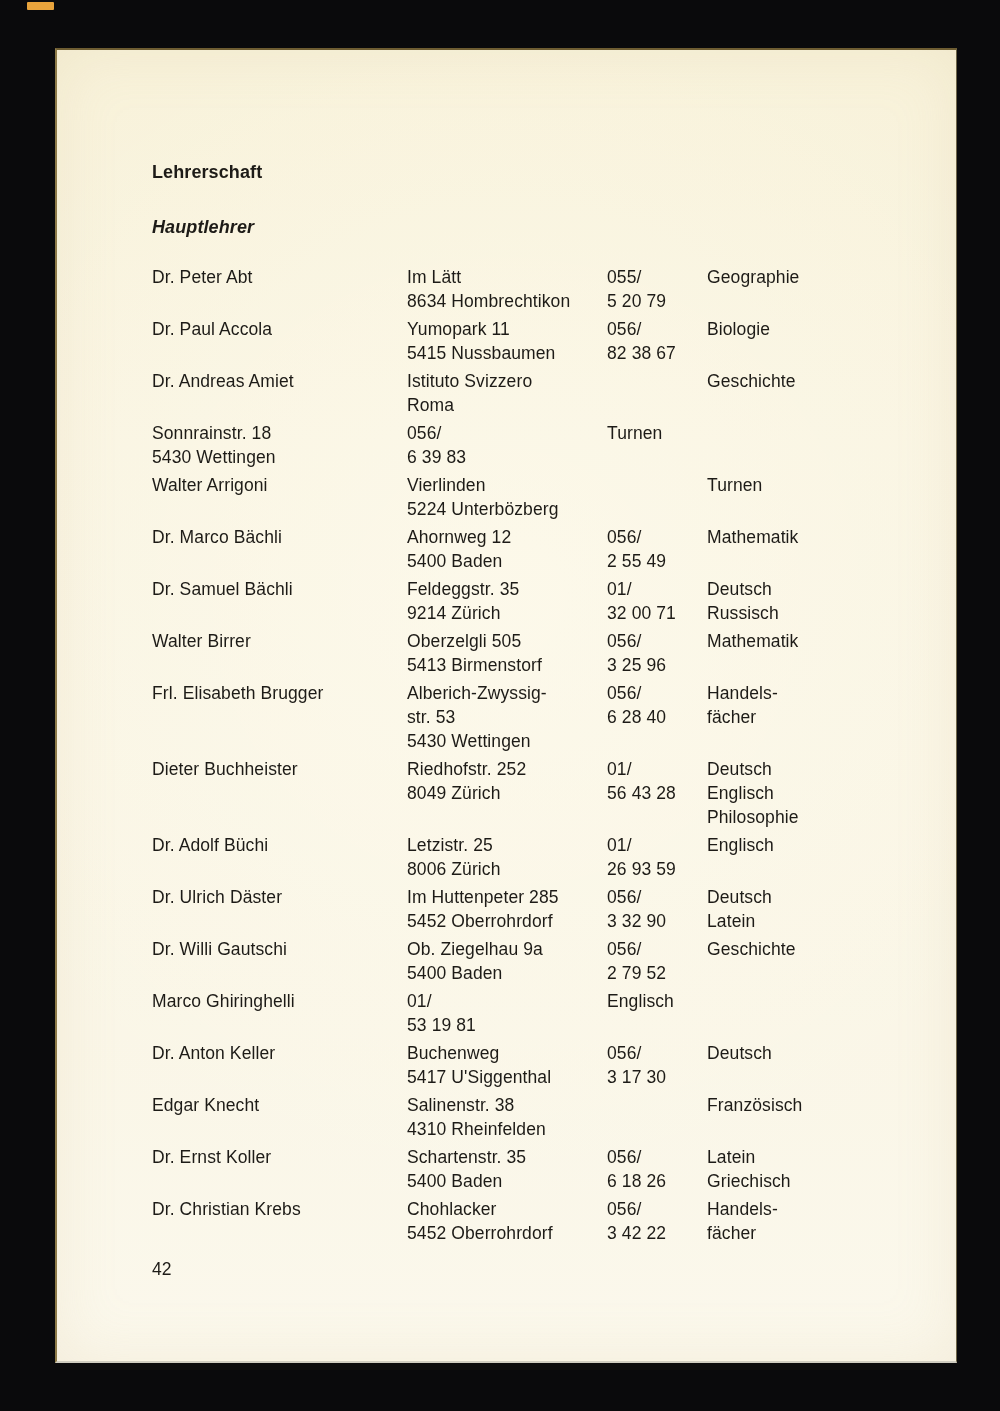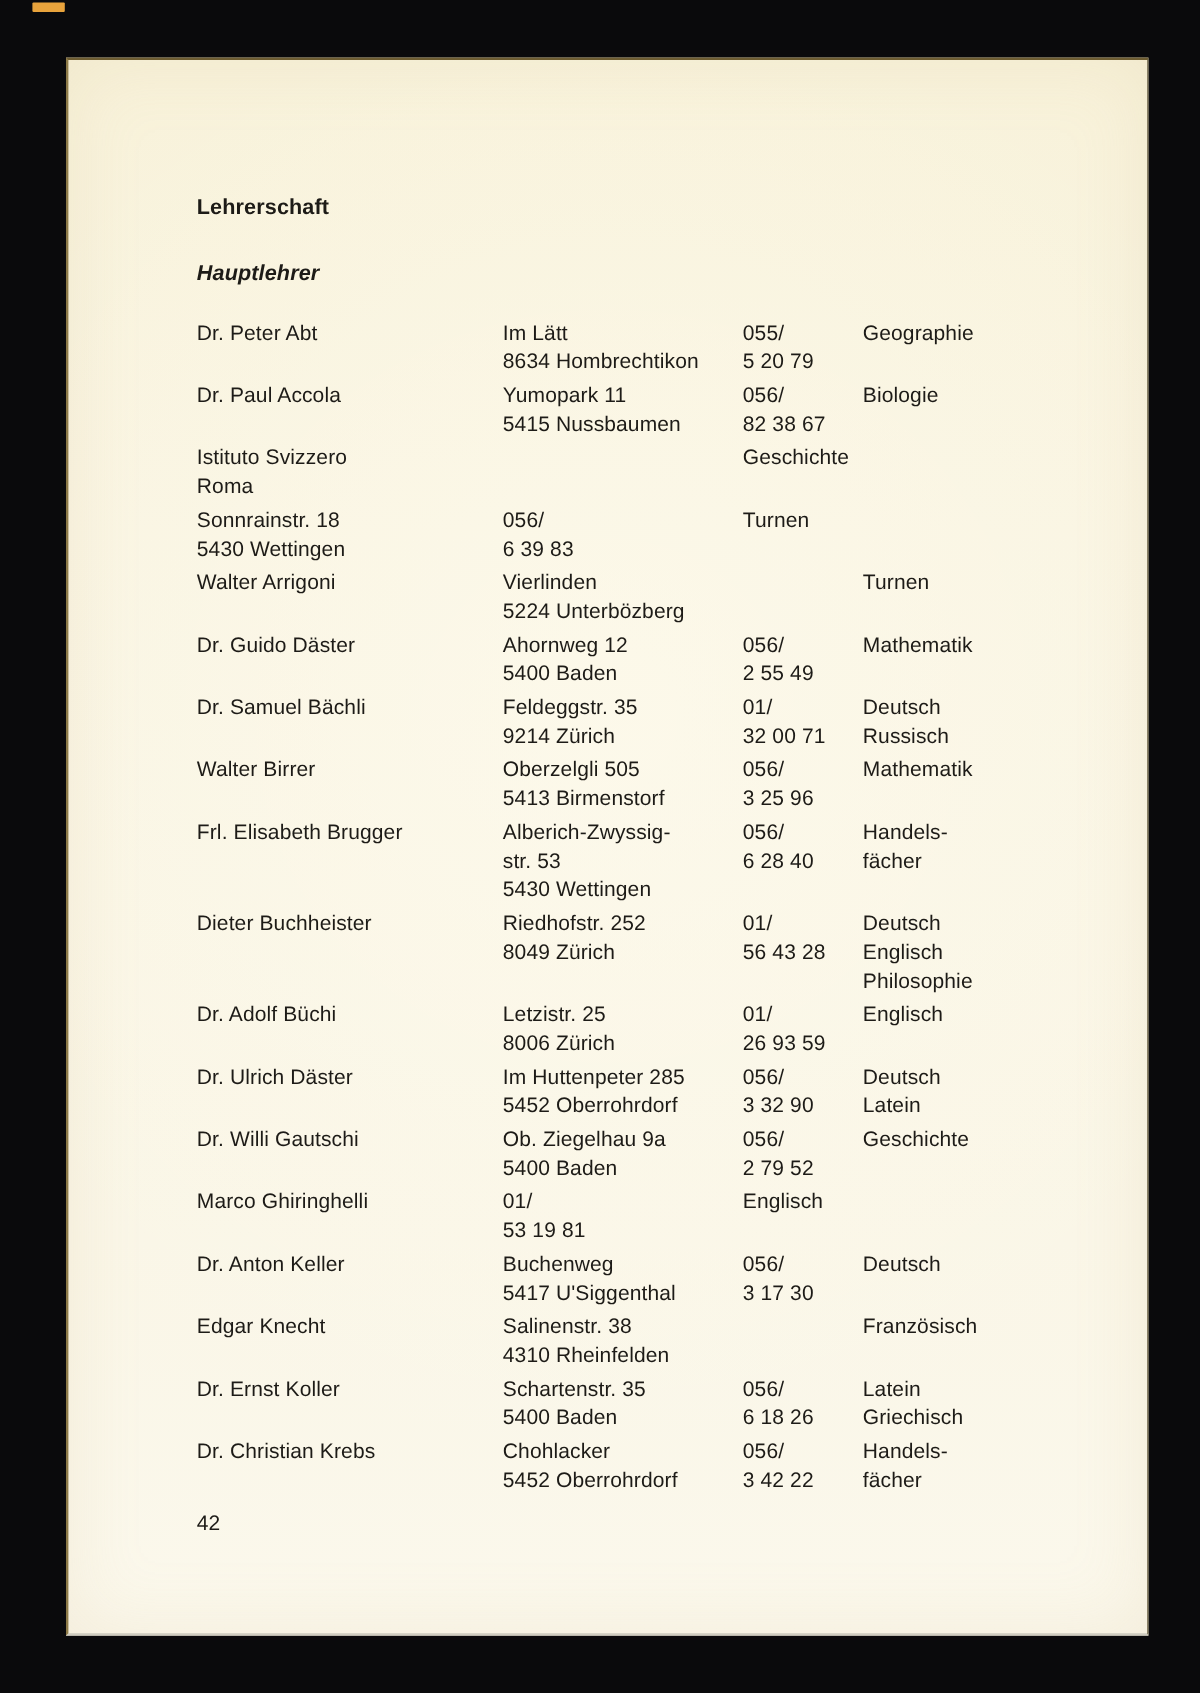--- a/index.html
+++ b/index.html
@@ -36,21 +36,21 @@
       radial-gradient(ellipse 120% 80% at 50% 42%, rgba(255,252,240,0.55) 0%, rgba(249,244,223,0.0) 60%),
       linear-gradient(180deg, #f8f2da 0%, #f9f4e1 30%, #faf6e7 75%, #fbf8ec 100%);
     border-top: 2px solid #6e5d32;
     border-left: 2px solid #8d7a48;
     border-right: 1px solid #6e6548;
     border-bottom: 2px solid #cfccc0;
     box-shadow: inset 0 0 60px rgba(210,190,140,0.18);
   }
   .content {
     position: absolute;
-    left: 107px;
+    left: 95px;
     top: 110px;
     right: 44px;
     color: #1d1b17;
     font-size: 17.5px;
     line-height: 24px;
     letter-spacing: 0.1px;
   }
   .heading {
     font-weight: bold;
     font-size: 18px;
@@ -101,20 +101,21 @@
       <div class="row">
         <div class="cell">Dr. Paul Accola</div>
         <div class="cell">Yumopark 11
 5415 Nussbaumen</div>
         <div class="cell">056/
 82 38 67</div>
         <div class="cell">Biologie</div>
       </div>
 
       <div class="row">
+        <div class="cell">Dr. Andreas Amiet</div>
         <div class="cell">Istituto Svizzero
 Roma</div>
         <div class="cell"></div>
         <div class="cell">Geschichte</div>
       </div>
 
       <div class="row">
         <div class="cell">Sonnrainstr. 18
 5430 Wettingen</div>
         <div class="cell">056/
@@ -124,21 +125,21 @@
 
       <div class="row">
         <div class="cell">Walter Arrigoni</div>
         <div class="cell">Vierlinden
 5224 Unterbözberg</div>
         <div class="cell"></div>
         <div class="cell">Turnen</div>
       </div>
 
       <div class="row">
-        <div class="cell">Dr. Guido Däster</div>
+        <div class="cell">Dr. Marco Bächli</div>
         <div class="cell">Ahornweg 12
 5400 Baden</div>
         <div class="cell">056/
 2 55 49</div>
         <div class="cell">Mathematik</div>
       </div>
 
       <div class="row">
         <div class="cell">Dr. Samuel Bächli</div>
         <div class="cell">Feldeggstr. 35

